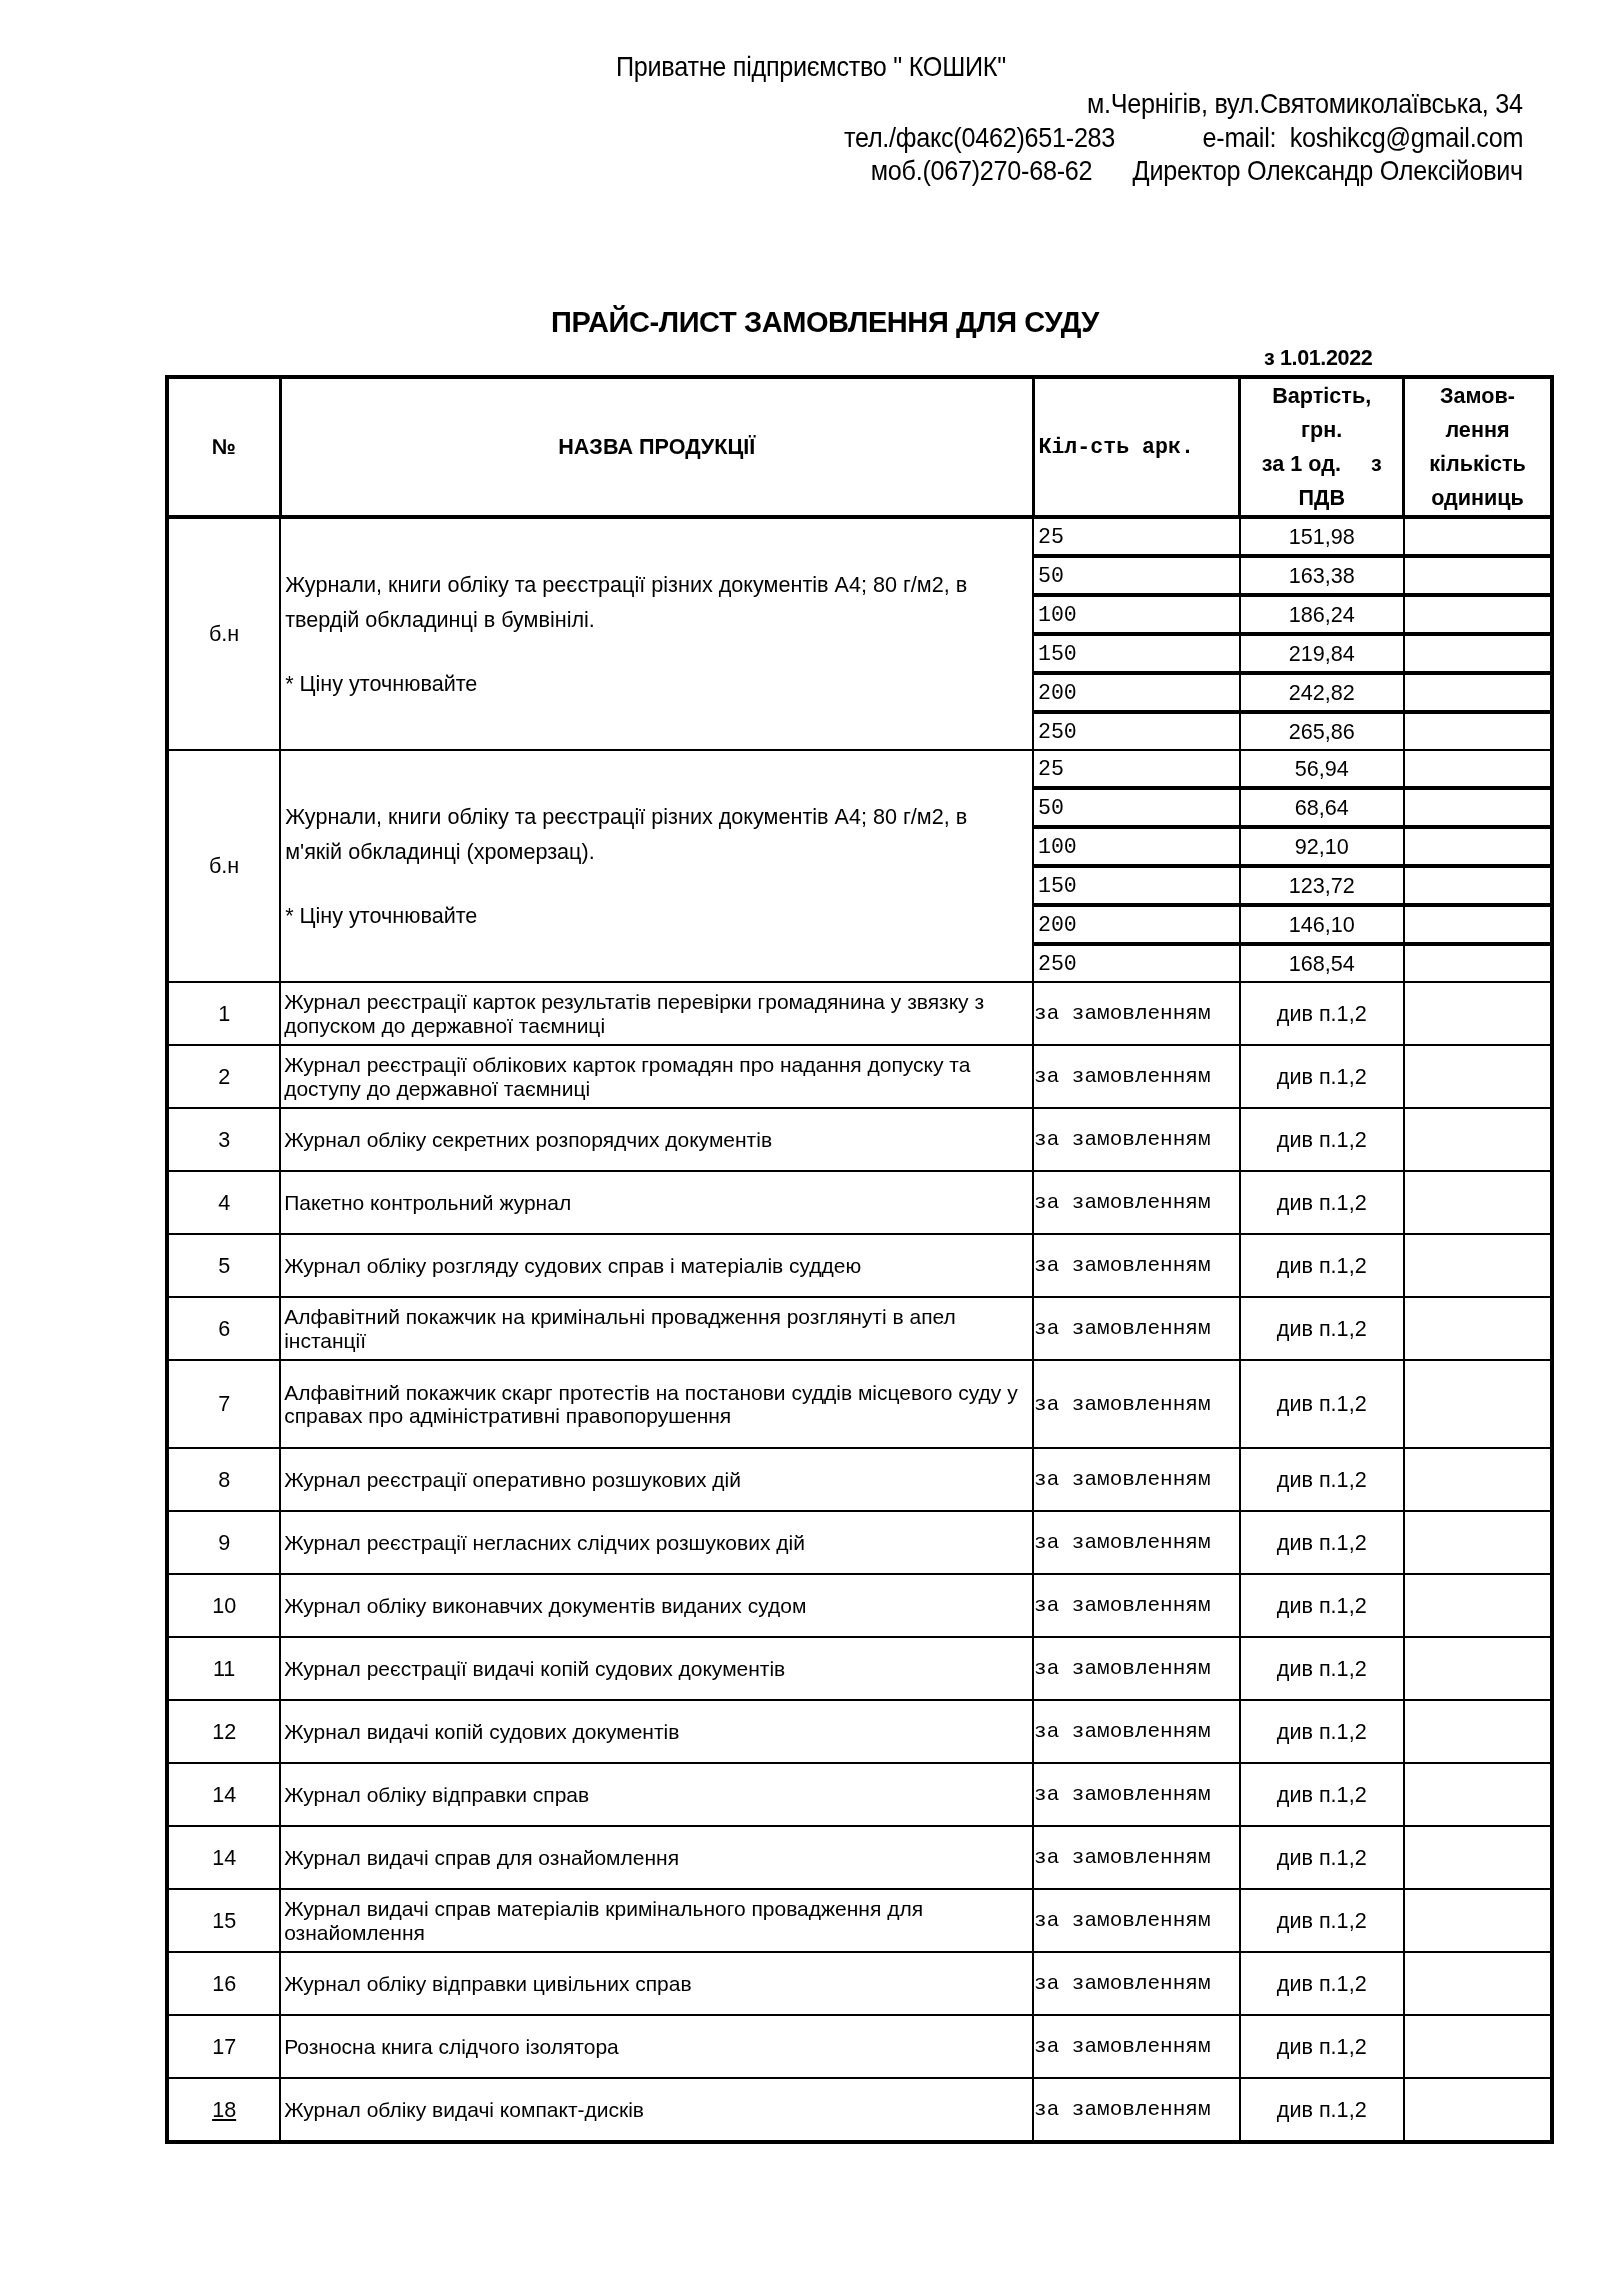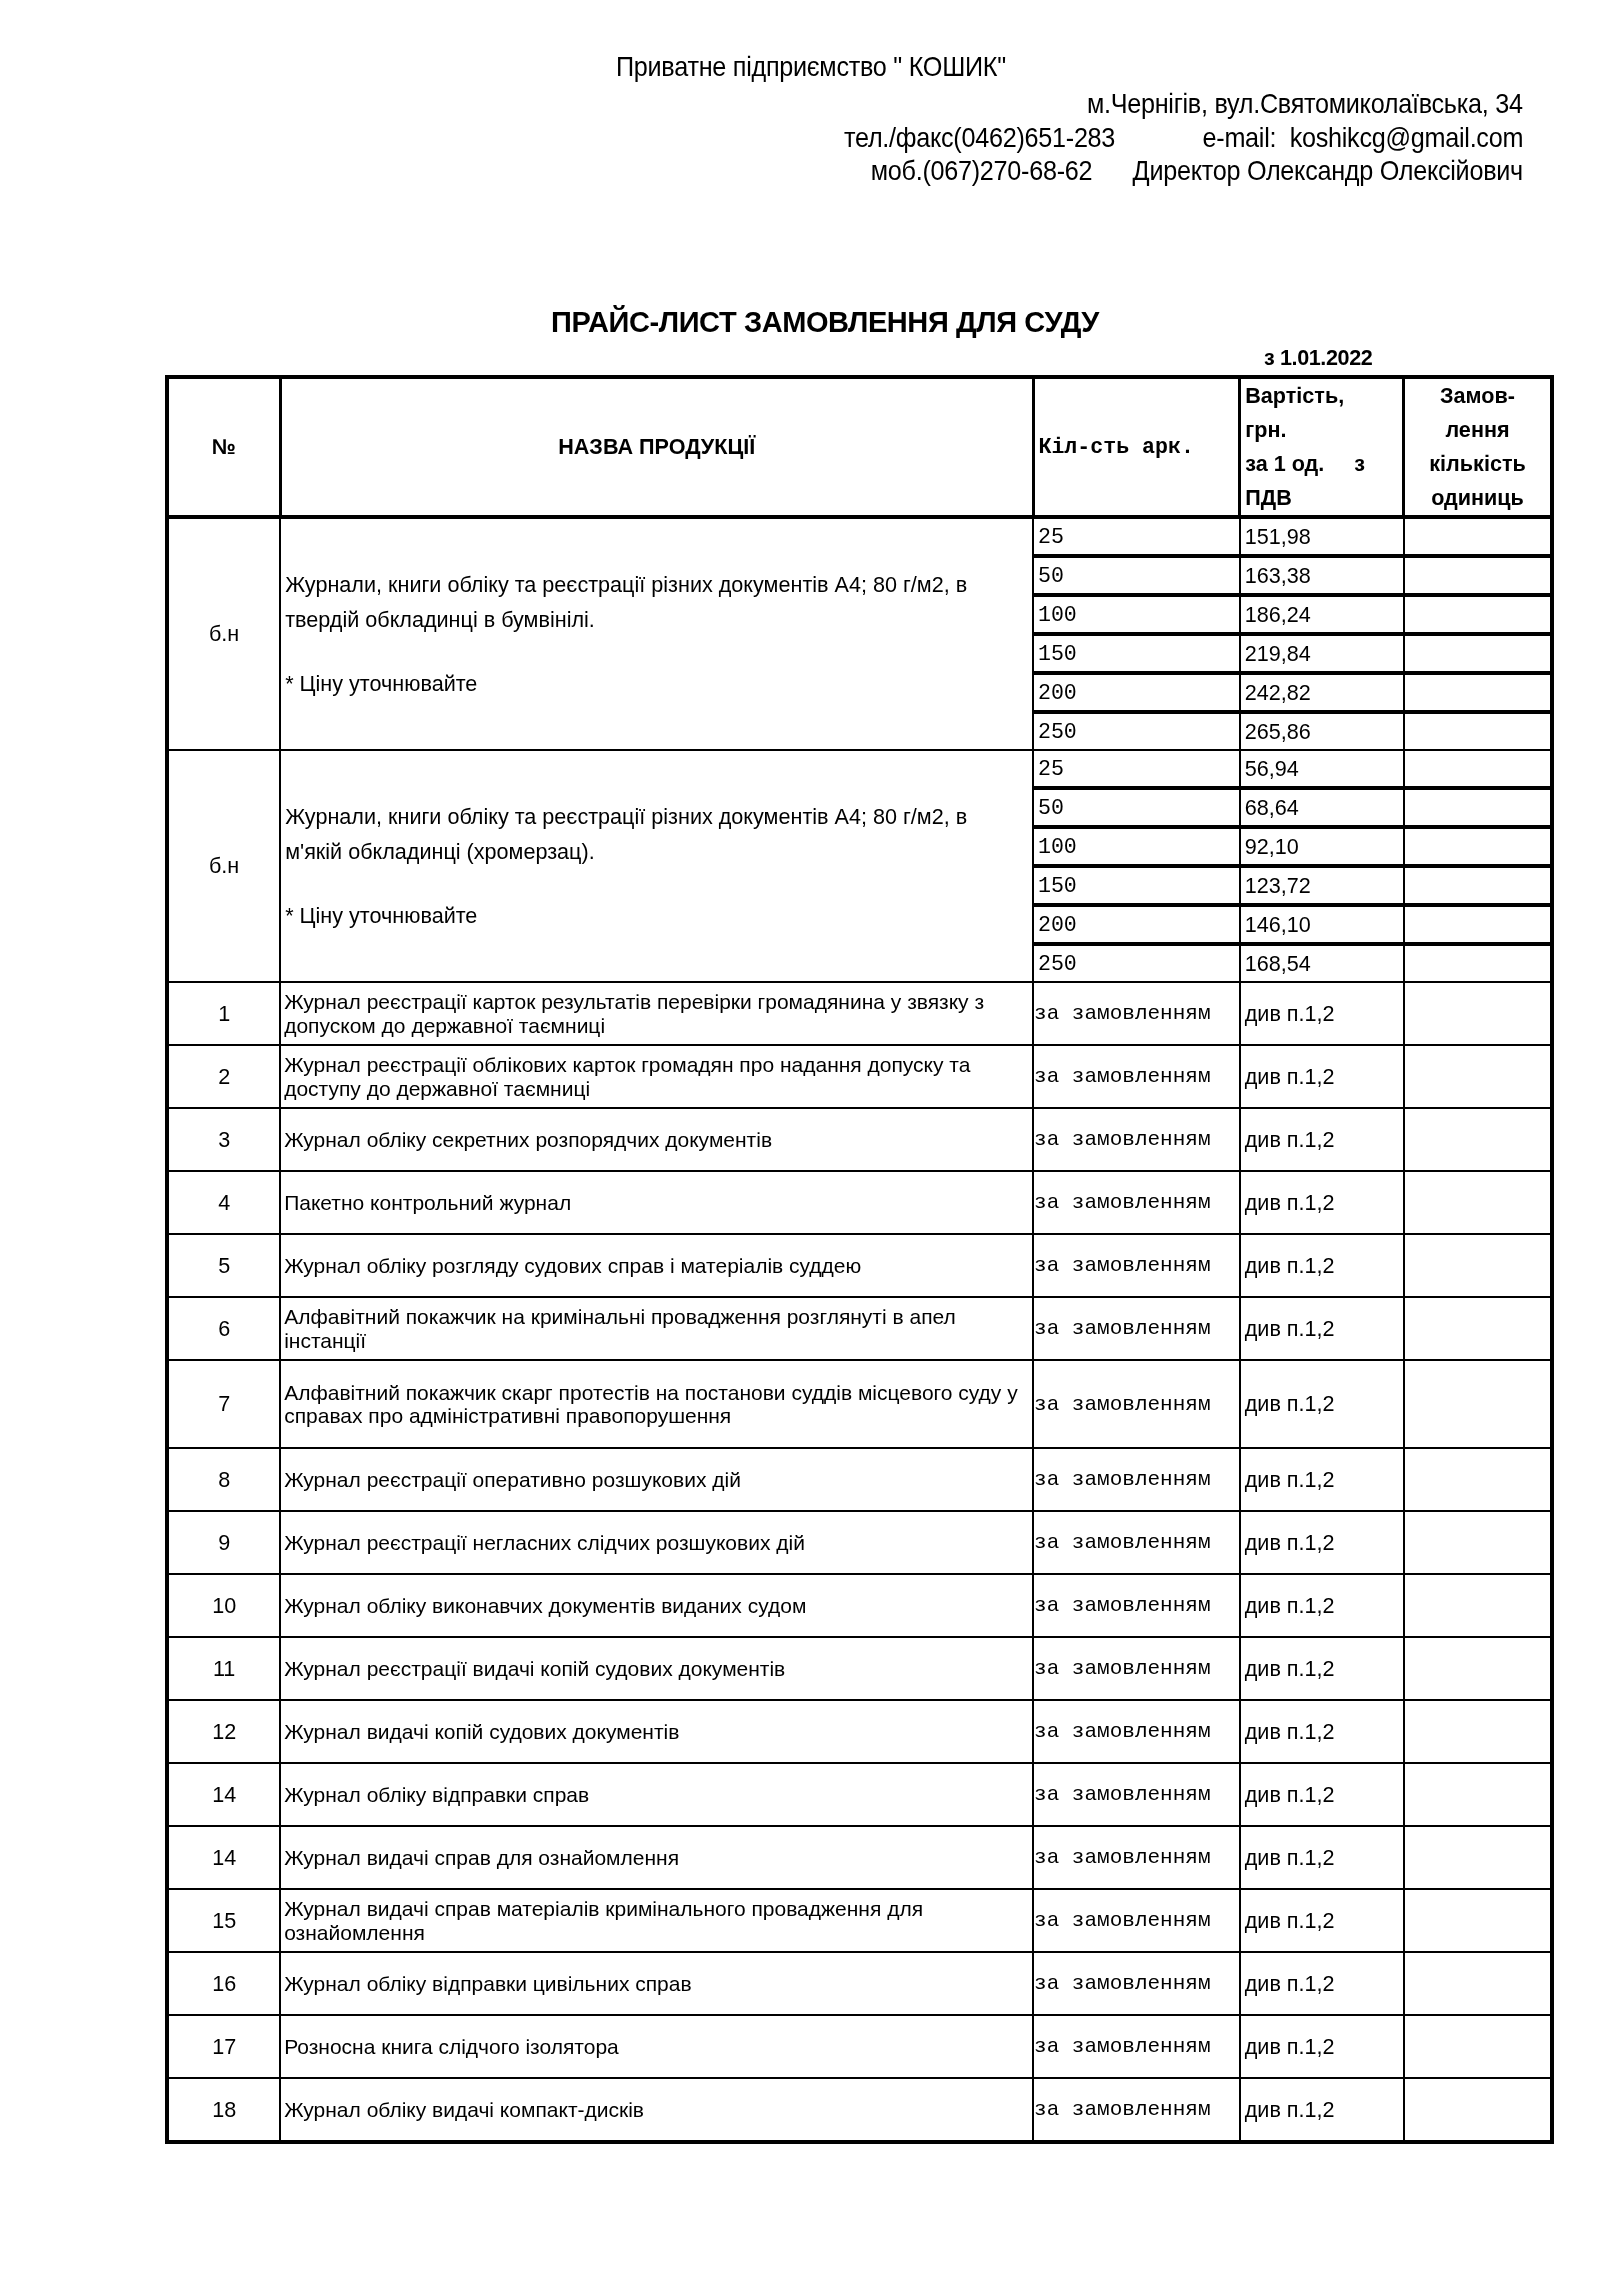--- a/index.html
+++ b/index.html
@@ -10,21 +10,21 @@
   .hdr-contacts { top: 122px; }
   .hdr-mobile { top: 155px; }
   .doc-title { position: absolute; left: 0; width: 1621px; top: 306px; text-align: center; font-family: "Liberation Sans", sans-serif; font-weight: bold; font-size: 29px; letter-spacing: -0.4px; padding-left: 29px; box-sizing: border-box; }
   .doc-date { position: absolute; left: 1264px; top: 345px; font-family: "Liberation Sans", sans-serif; font-weight: bold; font-size: 21.6px; letter-spacing: -0.4px; }
   table.price { position: absolute; left: 165px; top: 375px; width: 1368px; border-collapse: collapse; font-family: "Liberation Sans", sans-serif; font-size: 21.6px; table-layout: fixed; border: 4.9px solid #000; }
   table.price td, table.price th { border: 2px solid #000; padding: 0 3.9px; }
   table.price th { font-weight: bold; font-size: 21.6px; line-height: 34px; height: 133px; border-bottom: 4.9px solid #000; border-left-width: 3.9px; border-right-width: 3.9px; }
   .c-no { width: 102px; text-align: center; }
   .c-name { width: 742px; text-align: left; }
   .c-qty { width: 196px; text-align: left; font-family: Liberation Mono, monospace; }
-  .c-price { width: 153px; text-align: left; }
+  .c-price { width: 153px; text-align: center; }
   .c-order { width: 137px; }
   td.c-no, td.c-name { border-left-width: 3.9px; border-right-width: 3.9px; }
   .var-row td { height: 35px; padding-top: 0; padding-bottom: 0; }
   .var-row.thick td.c-qty, .var-row.thick td.c-price, .var-row.thick td.c-order { border-top-width: 4.9px; }
   .group-first td { border-top-width: 4.9px; }
   .group-name-text { line-height: 35px; }
   .note { margin-top: 29px; }
   .item-row td { border-top: 4.9px solid #000; }
   .item-row td.c-name { line-height: 23.5px; font-size: 21px; padding-left: 2.9px; }
   .item-row td.c-qty { font-size: 21px; padding: 0; }
@@ -244,21 +244,21 @@
         <td class="c-order"></td>
       </tr>
       <tr class="item-row">
         <td class="c-no" style="height: 61px;">17</td>
         <td class="c-name">Розносна книга слідчого ізолятора</td>
         <td class="c-qty">за замовленням</td>
         <td class="c-price">див п.1,2</td>
         <td class="c-order"></td>
       </tr>
       <tr class="item-row">
-        <td class="c-no" style="height: 61px;">18</td>
+        <td class="c-no" style="height: 61px; text-decoration: underline;">18</td>
         <td class="c-name">Журнал обліку видачі компакт-дисків</td>
         <td class="c-qty">за замовленням</td>
         <td class="c-price">див п.1,2</td>
         <td class="c-order"></td>
       </tr>
     </tbody>
 </table>
 
 
 </body></html>

